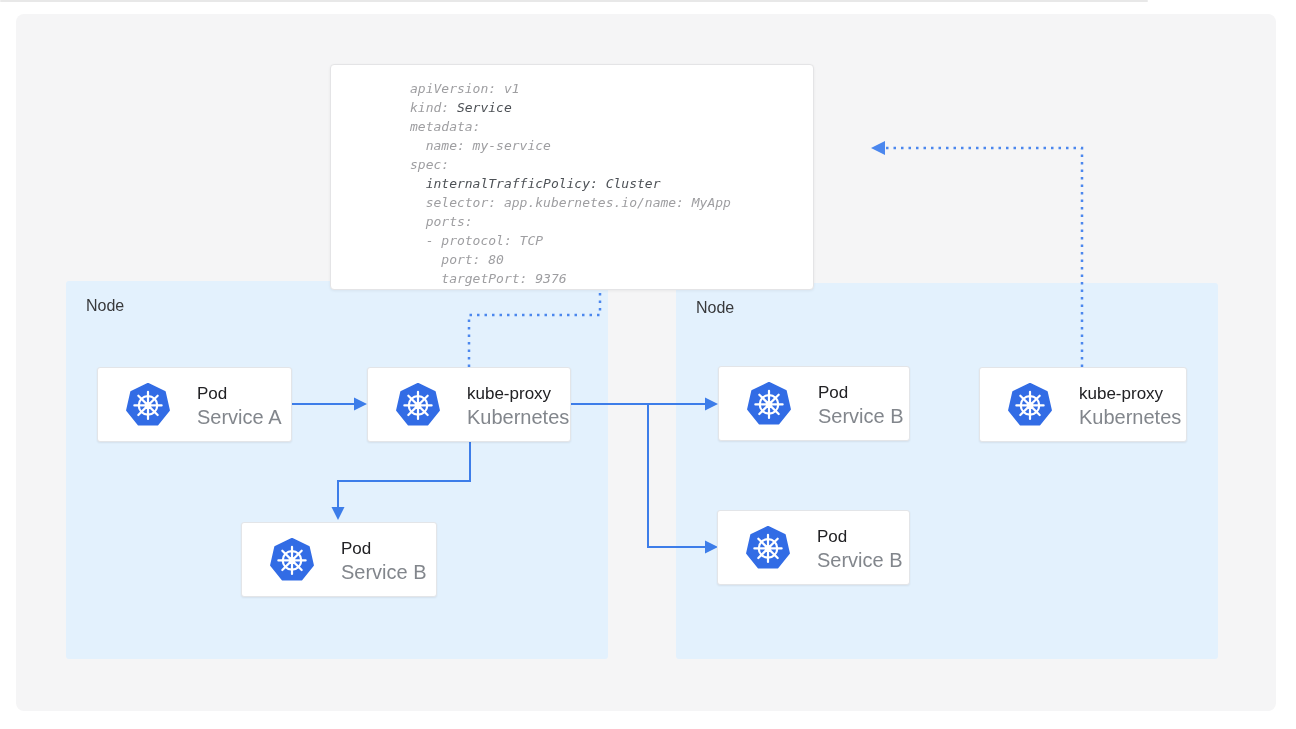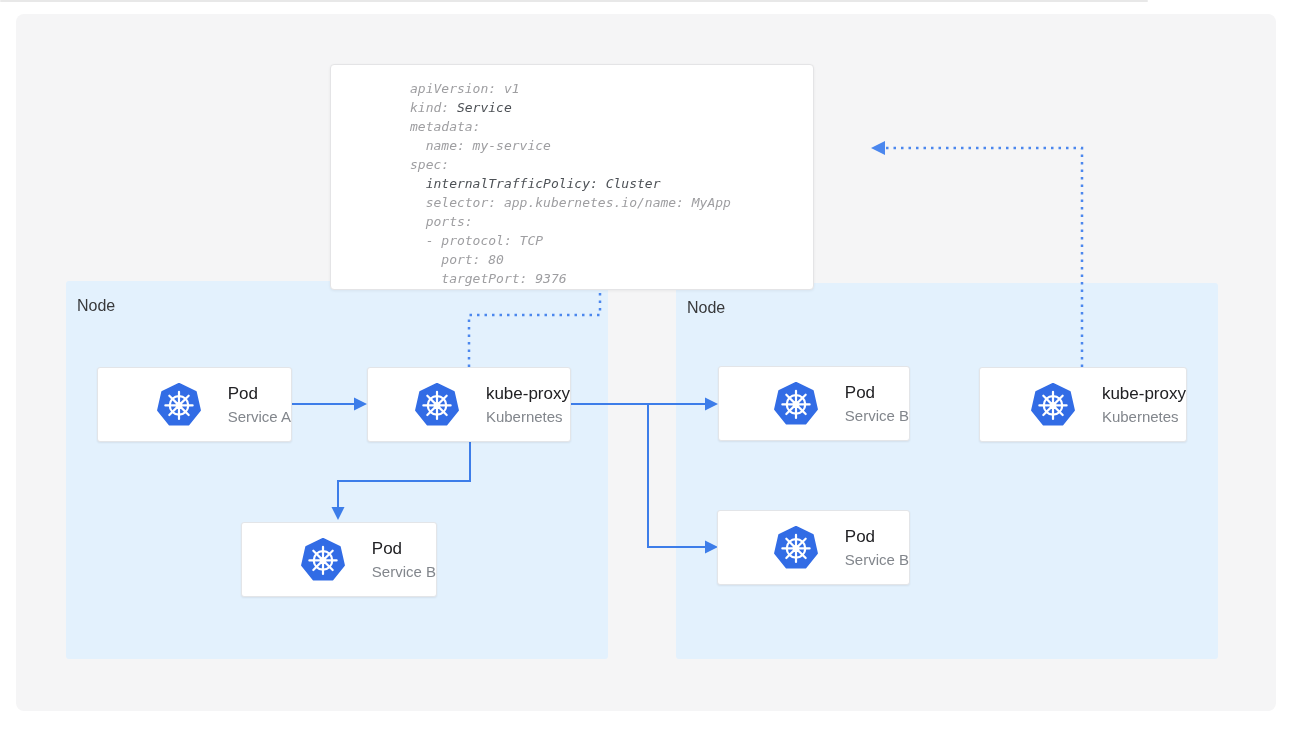--- a/index.html
+++ b/index.html
@@ -11,35 +11,35 @@
   html,body{margin:0;padding:0;background:#fff;}
   .page{position:relative;width:1296px;height:729px;overflow:hidden;background:#fff;
         font-family:"Liberation Sans",sans-serif;}
   .top-rule{position:absolute;left:0;top:0;width:1148px;height:2px;background:var(--top-rule);border-radius:2px;}
   .canvas-bg{position:absolute;left:16px;top:14px;width:1260px;height:697px;
         background:var(--canvas-bg);border-radius:8px;}
   .connectors{position:absolute;left:0;top:0;width:1296px;height:729px;pointer-events:none;}
   .node{position:absolute;background:var(--node-bg);border-radius:3px;}
   .node-left{left:66px;top:281px;width:542px;height:378px;}
   .node-right{left:676px;top:283px;width:542px;height:376px;}
-  .node-label{margin:16px 0 0 11px;font-size:16px;color:var(--node-label-text);}
+  .node-label{margin:16px 0 0 20px;font-size:16px;color:var(--node-label-text);}
   .yaml-card{position:absolute;left:330px;top:36px;width:484px;height:226px;box-sizing:border-box;
         background:var(--card-bg);border:1px solid #e4e4e6;border-radius:4px;
         box-shadow:0 1px 3px rgba(0,0,0,.06);margin-top:28px;}
   .yaml-code{margin:0;padding:14px 0 0 79px;
         font-family:"DejaVu Sans Mono",monospace;font-style:italic;font-size:13px;line-height:19px;
         color:var(--code-text);}
   .yaml-code div{white-space:pre;}
   .yaml-code .b{font-weight:normal;color:var(--code-bold-text);}
   .card{position:absolute;display:flex;align-items:center;box-sizing:border-box;padding-left:28px;
         background:var(--card-bg);border:1px solid var(--card-border);border-radius:3px;
-        box-shadow:0 1px 2px rgba(0,0,0,.07);justify-content:flex-end;}
+        box-shadow:0 1px 2px rgba(0,0,0,.07);}
   .card-text{margin-left:27px;}
   .card-title{font-size:17px;line-height:21px;color:var(--title-text);}
-  .card-subtitle{font-size:15px;line-height:20px;margin-top:3px;color:var(--subtitle-text);}
+  .card-subtitle{font-size:20px;line-height:20px;margin-top:3px;color:var(--subtitle-text);}
   .k8s-icon{display:block;flex:0 0 auto;}
   .pod-a{left:97px;top:367px;width:195px;height:75px;}
   .kp-left{left:367px;top:367px;width:204px;height:75px;}
   .pod-b-left{left:241px;top:522px;width:196px;height:75px;}
   .pod-b-rt{left:718px;top:366px;width:192px;height:75px;}
   .pod-b-rb{left:717px;top:510px;width:193px;height:75px;}
   .kp-right{left:979px;top:367px;width:208px;height:75px;}
 </style>
 </head>
 <body>

